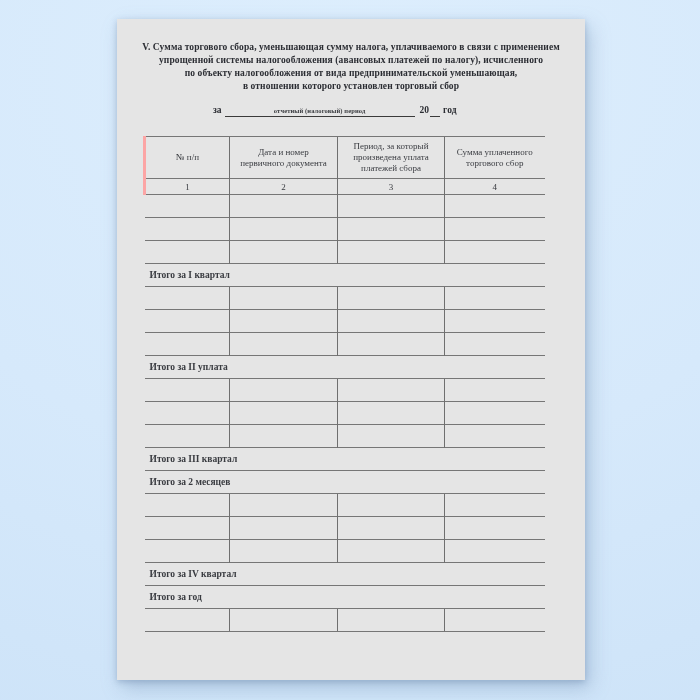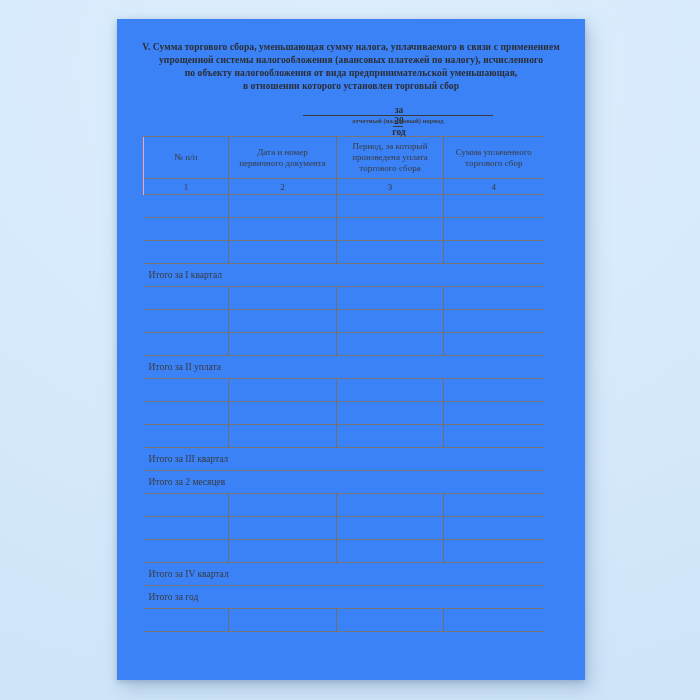--- a/index.html
+++ b/index.html
@@ -3,45 +3,44 @@
 <meta charset="utf-8">
 <style>
   html, body { margin: 0; padding: 0; }
   body {
     width: 700px; height: 700px; overflow: hidden;
     background: radial-gradient(ellipse 130% 105% at 50% 10%, #ddeefd 0%, #d6e9fb 55%, #cde3f8 100%);
     font-family: "Liberation Serif", serif;
   }
   .page {
     position: absolute; left: 117px; top: 19px; width: 468px; height: 661px;
-    background: #3b82f6;
+    background: #e5e5e5;
     box-shadow: 0 2px 6px rgba(110,140,175,.45), 5px 8px 18px rgba(110,140,175,.38);
     box-sizing: border-box;
     padding-top: 22px;
     color: #34363b;
   }
   .title {
     text-align: center;
     font-weight: bold;
     font-size: 9.5px;
     line-height: 13px;
     color: #2b2d33;
     letter-spacing: 0.1px;
   }
   .period {
     margin-top: 12px;
     margin-left: 96px;
     height: 12px;
     display: flex;
-    align-items: center;
+    align-items: flex-start;
     font-weight: bold;
     font-size: 9.5px;
     color: #2b2d33;
     white-space: nowrap;
-    flex-direction: column;
   }
   .blank-long {
     display: inline-block; width: 190px; margin-left: 3px; margin-right: 5px;
     border-bottom: 1px solid #3a3a3a; height: 11px; position: relative;
   }
   .blank-short {
     display: inline-block; width: 10px; margin-left: 1px; margin-right: 3px;
     border-bottom: 1px solid #3a3a3a; height: 11px;
   }
   .caption {
@@ -49,30 +48,30 @@
     font-size: 6.5px; font-weight: bold; color: #3a3c40; letter-spacing: 0.1px;
   }
   table.form {
     border-collapse: collapse; table-layout: fixed;
     width: 400px; margin-left: 26px; margin-top: 19px;
     font-size: 9px; color: #393b40;
   }
   .form th, .form td { border-top: 1px solid #767676; padding: 0; overflow: hidden; }
   .form tbody tr:last-child td { border-bottom: 1px solid #767676; }
   .form thead th + th, .form thead td + td, .form tr.data td + td { border-left: 1px solid #6f6f6f; }
-  .form thead th:first-child, .form thead td:first-child { border-left: 1px solid #fca5a5; }
+  .form thead th:first-child, .form thead td:first-child { border-left: 3px solid #fca5a5; }
   .form tr.hdr th {
     height: 37px; font-weight: normal; text-align: center; vertical-align: middle;
     font-size: 9px; line-height: 11px; padding: 2px 8px;
   }
   .form tr.nums td { height: 15px; text-align: center; font-size: 9px; }
   .form tr.data td { height: 22px; }
   .form tr.label-row td {
     height: 22px; text-align: left; vertical-align: middle;
-    padding-left: 5px; font-size: 9.5px;
+    padding-left: 5px; font-size: 9.5px; font-weight: bold;
   }
 </style>
 </head>
 <body>
 
 <div class="page">
 
   <div class="title">
     <div>V.  Сумма торгового сбора, уменьшающая сумму налога,  уплачиваемого в связи с применением</div>
     <div>упрощенной системы налогообложения (авансовых платежей по налогу), исчисленного</div>
@@ -94,21 +93,21 @@
     <colgroup>
       <col style="width:85px">
         <col style="width:108px">
         <col style="width:107px">
         <col style="width:100px">
     </colgroup>
     <thead>
       <tr class="hdr">
         <th>№ п/п</th>
         <th>Дата и номер первичного документа</th>
-        <th>Период, за который произведена уплата торгового сбора</th>
+        <th>Период, за который произведена уплата платежей сбора</th>
         <th>Сумма уплаченного торгового сбор</th>
       </tr>
       <tr class="nums">
         <td>1</td>
         <td>2</td>
         <td>3</td>
         <td>4</td>
       </tr>
     </thead>
     <tbody>

